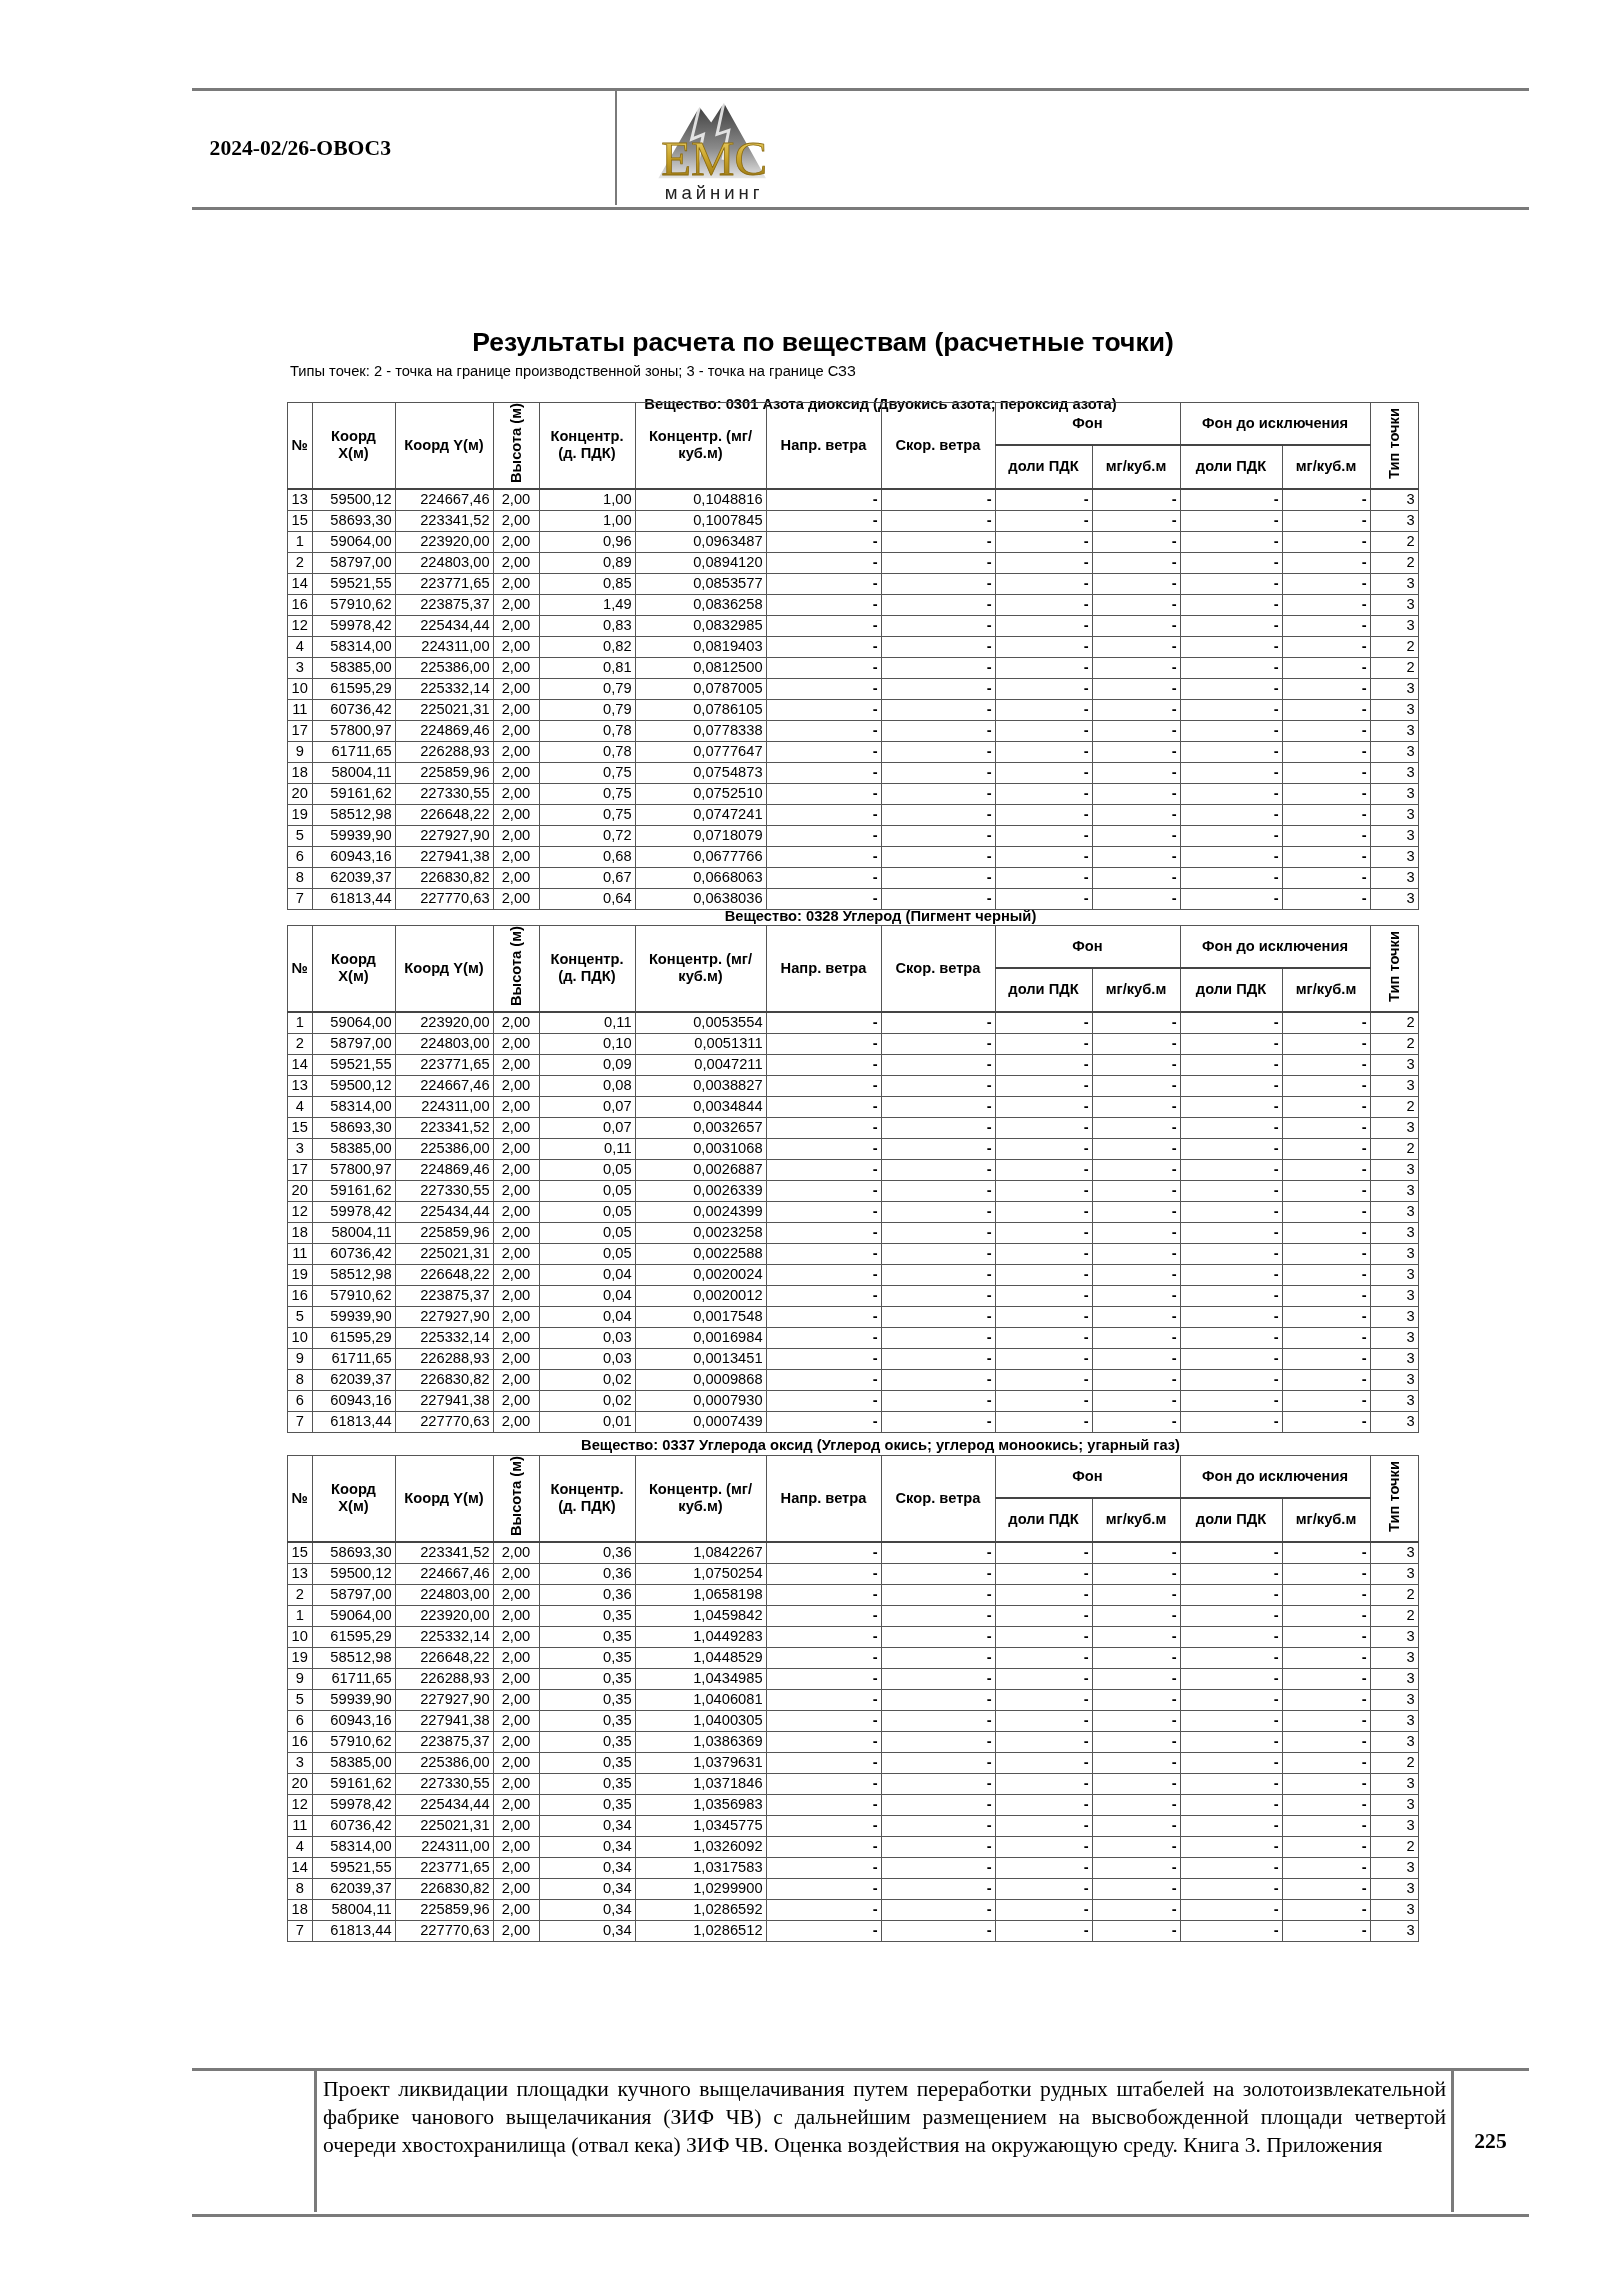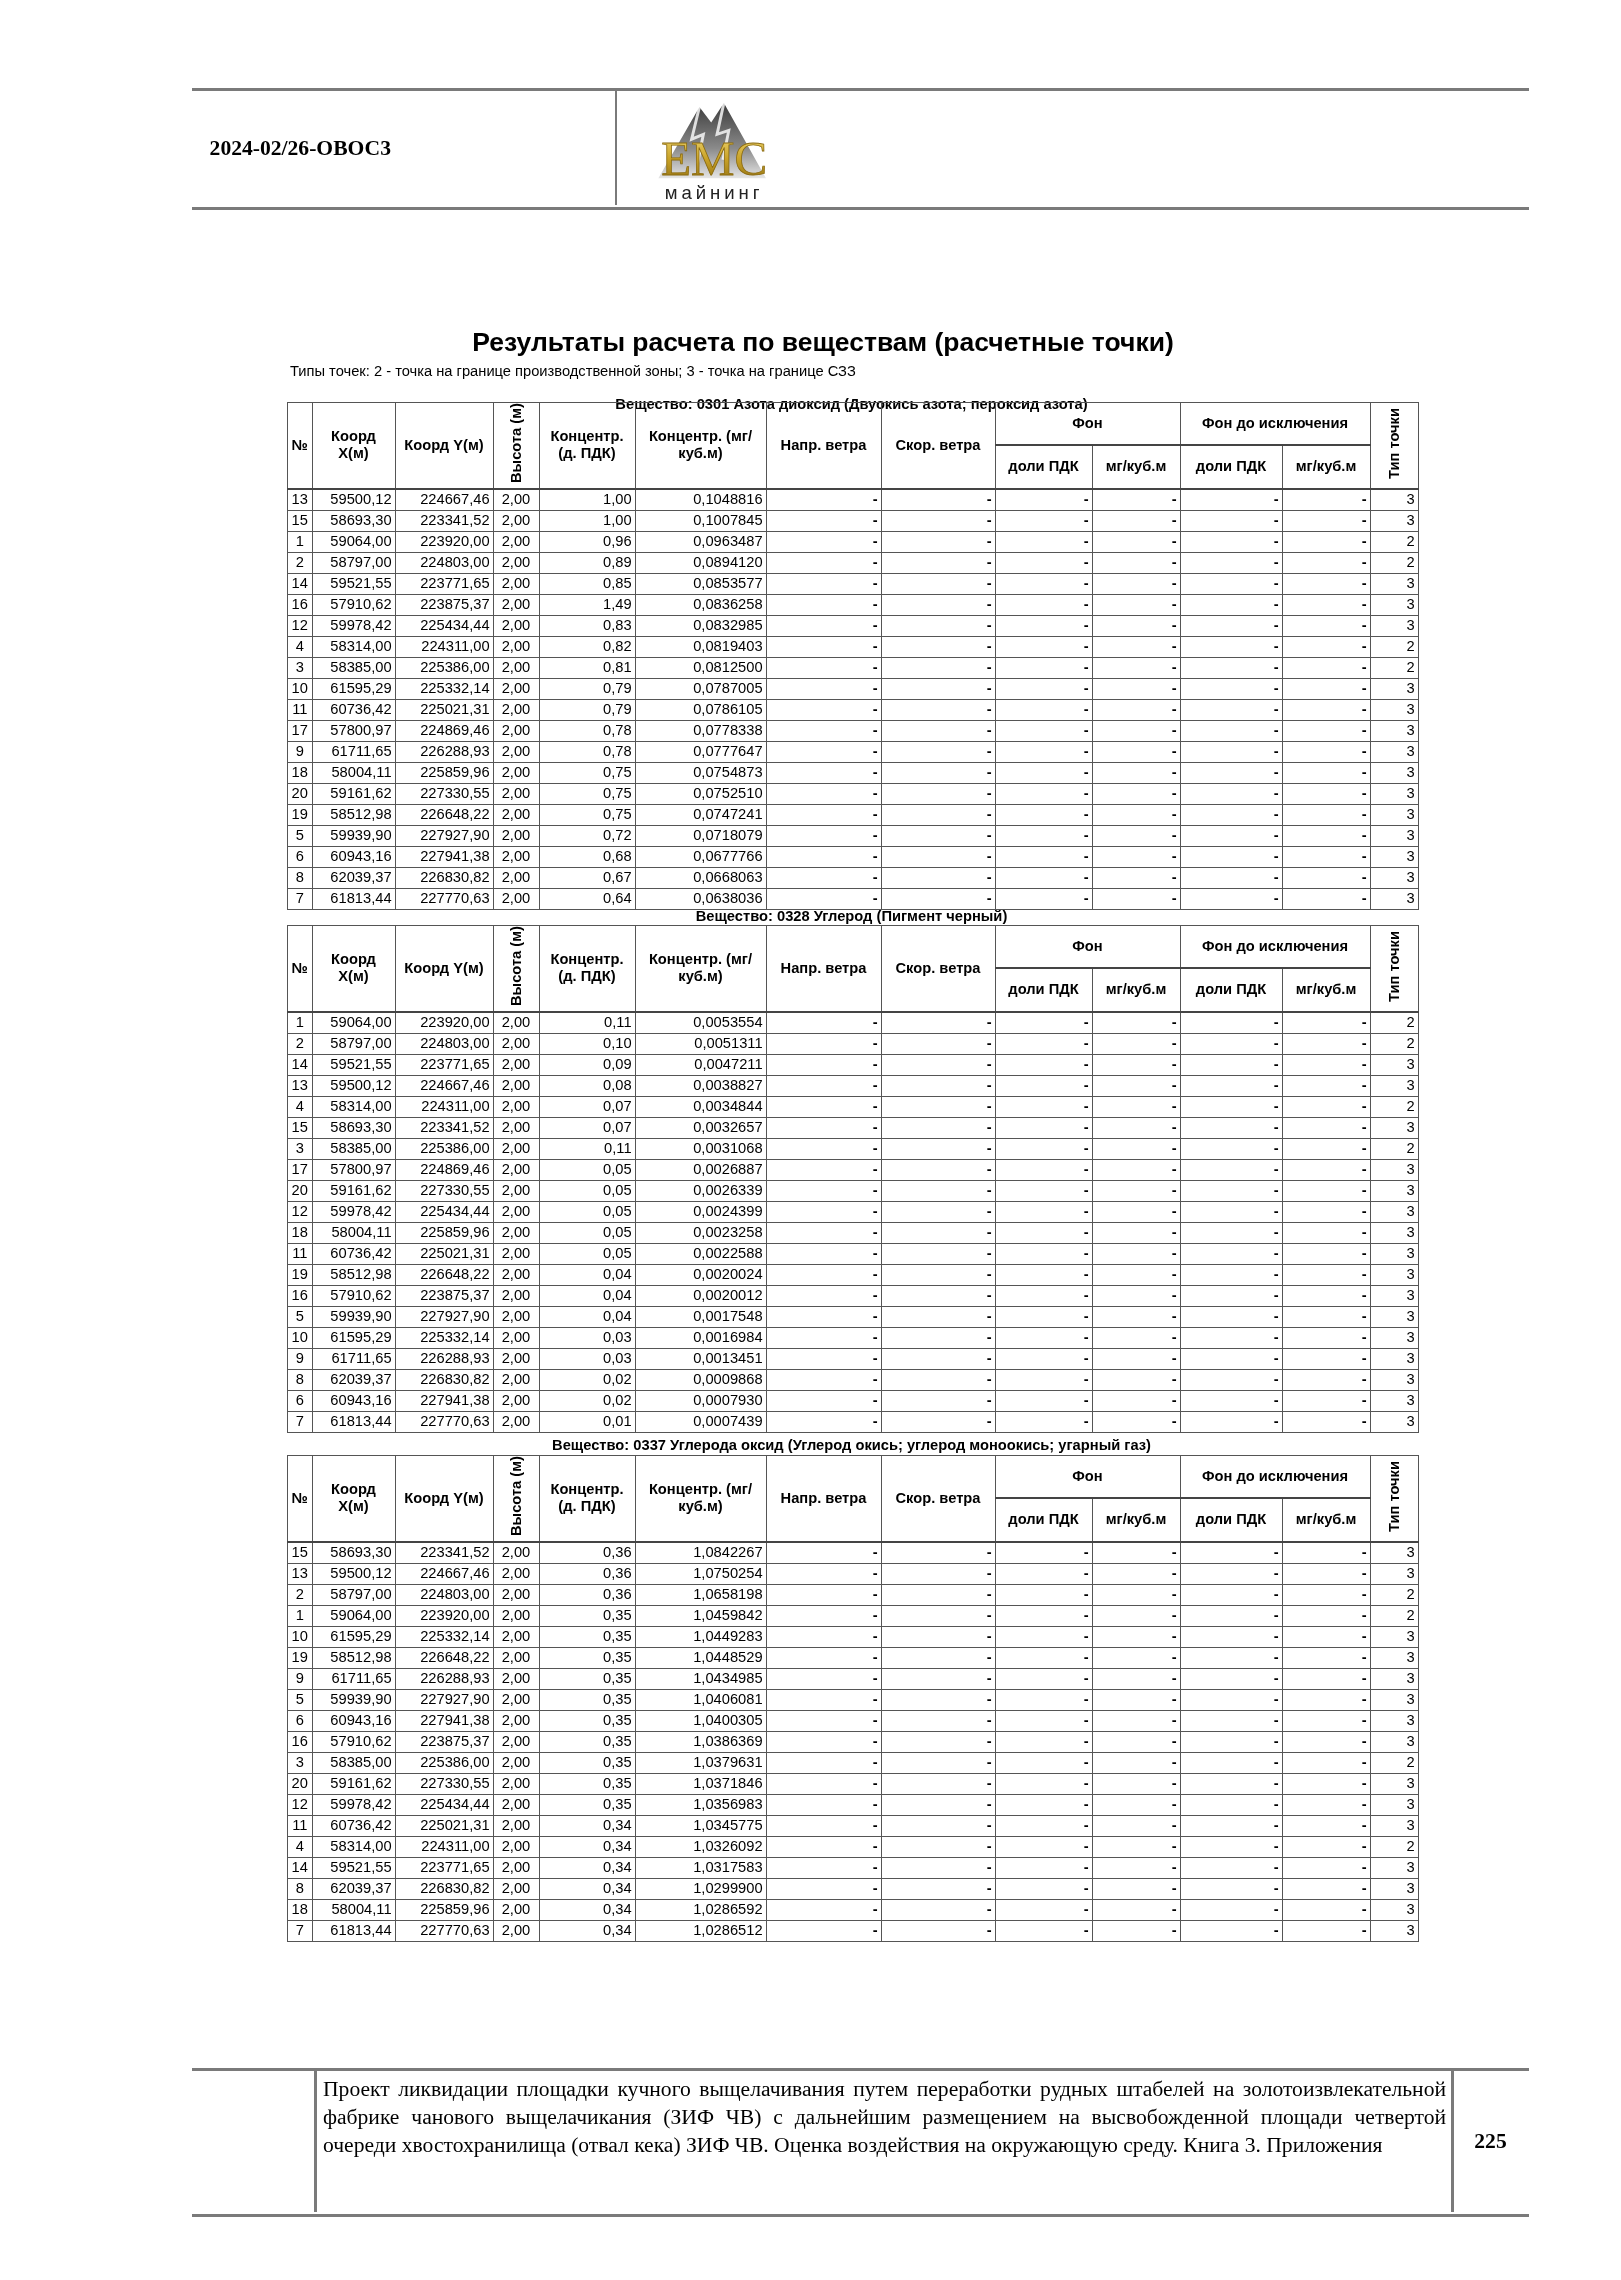--- a/index.html
+++ b/index.html
@@ -9,21 +9,21 @@
   .hdr { position:absolute; left:192px; top:73px; width:1337px; height:122px; border-top:3.9px solid #7a7a7a; border-bottom:3.9px solid #7a7a7a; box-sizing:border-box;margin-top:15px; }
   .hdr-code { position:absolute; left:17.6px; top:0; height:114px; width:392px; display:flex; align-items:center; font-family:"Liberation Serif", serif; font-weight:bold; font-size:21.6px; }
   .hdr-div { position:absolute; left:423px; top:0; width:2px; height:114px; background:#7a7a7a; }
   .hdr-logo { position:absolute; left:439px; top:3.9px; width:176px; height:108px; }
   .hdr-company { position:absolute; left:686px; top:0; width:647px; height:114px; display:flex; flex-direction:column; justify-content:center; align-items:center; font-weight:bold; font-size:21.6px; line-height:29px; text-align:center; }
 
   
   .report-title { position:absolute; left:284px; top:327px; width:1078px; text-align:center; font-family:"Liberation Sans", sans-serif; font-weight:bold; font-size:26.5px; }
   .report-sub { position:absolute; left:290px; top:363px; font-family:"Liberation Sans", sans-serif; font-size:14.7px; }
 
-  .substance { position:absolute; left:287px; width:1129px; text-align:center; font-family:"Liberation Sans", sans-serif; font-weight:bold; font-size:14.7px; line-height:17.6px; }
+  .substance { position:absolute; left:287px; width:1129px; text-align:center; font-family:"Liberation Sans", sans-serif; font-weight:bold; font-size:14.7px; line-height:17.6px;padding-left:29px; }
 
   table.res { position:absolute; left:287px; border-collapse:collapse; table-layout:fixed; font-family:"Liberation Sans", sans-serif; font-size:14.7px; }
   table.res th, table.res td { border:1.5px solid #555; padding:0 2.9px; white-space:nowrap; overflow:hidden; }
   table.res th { font-weight:bold; font-size:14.7px; line-height:17.6px; text-align:center; vertical-align:middle; }
   table.res td { height:20px; line-height:18.6px; text-align:right; }
   table.res td.c-num { text-align:center; padding:0 1px; }
   table.res td.c-dash { font-weight:bold; }
   table.res thead tr { border-bottom:2.5px solid #444; }
   .vert { writing-mode:vertical-rl; transform:rotate(180deg); display:inline-block; line-height:14.7px; font-size:14.7px; }
 

